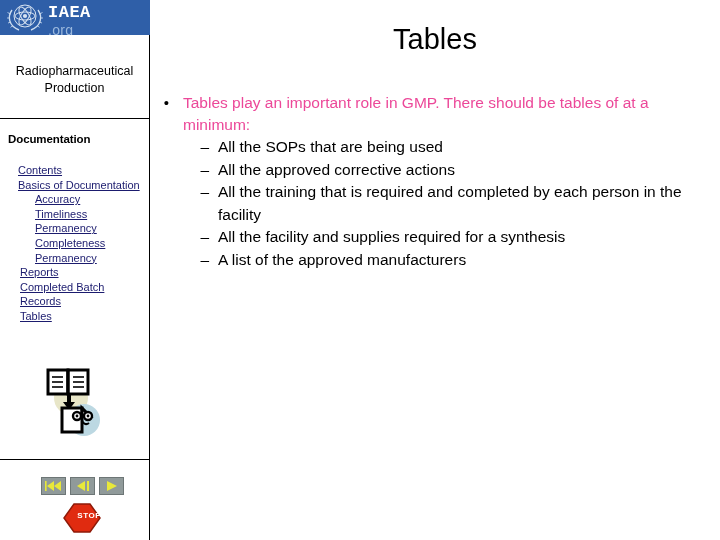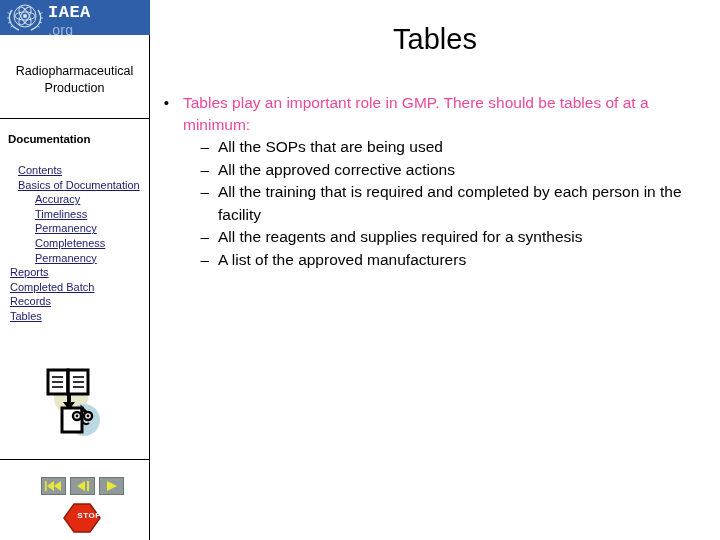--- a/index.html
+++ b/index.html
@@ -110,21 +110,21 @@
   }
   .nav-link {
     display: block;
     font-size: 11px;
     line-height: 14.6px;
     color: #1b1b6e;
     text-decoration: underline;
     white-space: nowrap;
     cursor: pointer;
   }
-  .lvl0 { margin-left: 10px; }
+  .lvl0 { margin-left: 20px; }
   .lvl1 { margin-left: 18px; }
   .lvl2 { margin-left: 35px; }
 
   
   #sidebar-illustration {
     position: absolute;
     left: 38px;
     top: 358px;
     width: 74px;
     height: 84px;
@@ -383,21 +383,21 @@
       <div class="sub-row">
         <div class="sub-mark">–</div>
         <div class="sub-text">All the approved corrective actions</div>
       </div>
       <div class="sub-row">
         <div class="sub-mark">–</div>
         <div class="sub-text">All the training that is required and completed by each person in the facility</div>
       </div>
       <div class="sub-row">
         <div class="sub-mark">–</div>
-        <div class="sub-text">All the reagents and supplies required for a synthesis</div>
+        <div class="sub-text">All the facility and supplies required for a synthesis</div>
       </div>
       <div class="sub-row">
         <div class="sub-mark">–</div>
         <div class="sub-text">A list of the approved manufacturers</div>
       </div>
     </div>
 
   </div>
 </div>
 

